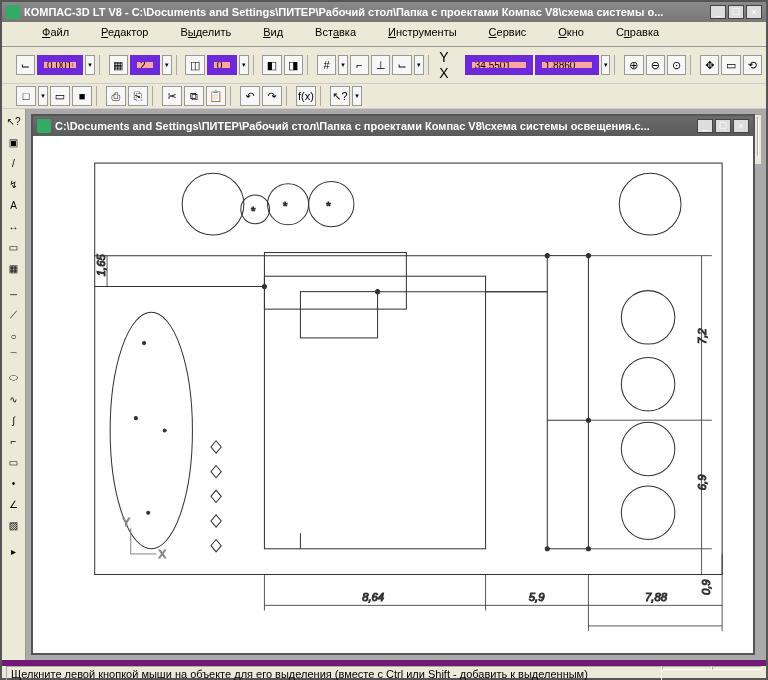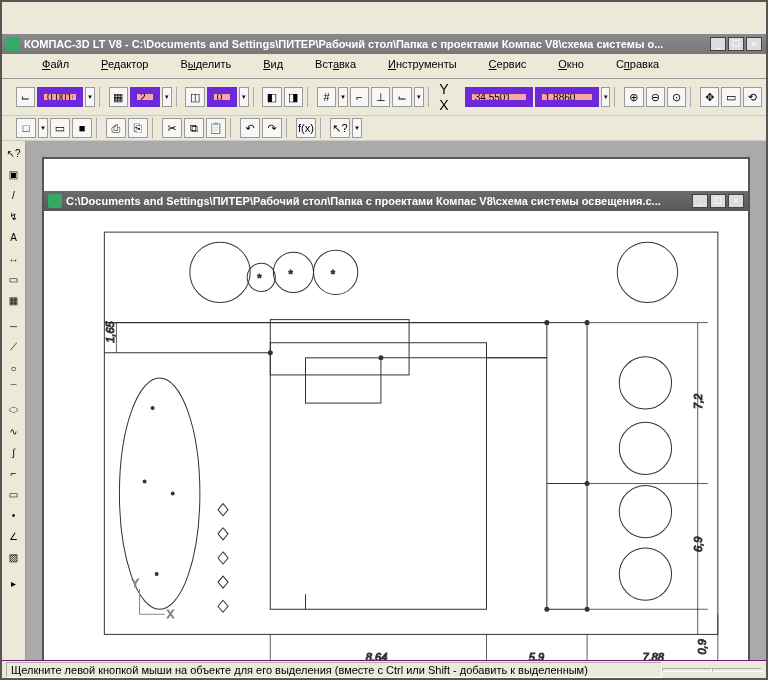--- a/index.html
+++ b/index.html
@@ -1,42 +1,42 @@
 <!DOCTYPE html>
 <html><head>
 <meta charset="utf-8">
 <style>
   * { box-sizing: border-box; margin: 0; padding: 0; font-family: Tahoma, sans-serif; font-size: 11px; }
   body { background: #fff; width: 768px; height: 680px; overflow: hidden; }
   .window { border: 2px solid #555; background: #ece9d8; height: 680px; display: flex; flex-direction: column; }
-  .titlebar { background: linear-gradient(#8a8a8a,#777); color: #fff; height: 20px; display: flex; align-items: center; padding: 0 4px; margin-top: 32px; }
+  .titlebar { background: linear-gradient(#8a8a8a,#777); color: #fff; height: 20px; display: flex; align-items: center; padding: 0 4px; }
   .titlebar .icon { width: 14px; height: 14px; background: #3a6; border-radius: 2px; margin-right: 4px; }
   .titlebar .title { flex: 1; font-weight: bold; font-size: 11px; white-space: nowrap; overflow: hidden; text-overflow: ellipsis; }
   .winbtns { display: flex; gap: 2px; }
   .winbtn { width: 16px; height: 14px; border: 1px solid #444; background: #ddd; display: flex; align-items: center; justify-content: center; font-size: 9px; cursor: pointer; }
   .menubar { display: flex; gap: 20px; padding: 2px 6px; background: #ece9d8; border-bottom: 1px solid #999; }
   .menuitem { padding: 2px 6px; cursor: pointer; }
   .menuitem u { text-decoration: underline; }
   .toolbar { display: flex; align-items: center; padding: 2px 4px; gap: 2px; background: #ece9d8; border-bottom: 1px solid #ccc; flex-wrap: nowrap; }
   .tbtn { width: 20px; height: 20px; border: 1px solid #999; background: #f7f7f7; display: flex; align-items: center; justify-content: center; cursor: pointer; font-size: 11px; }
   .tbtn.small { width: 10px; font-size: 7px; }
   .tinput { height: 20px; border: 7px solid #6d28d9; background: #fca5a5; padding: 0 3px; font-size: 10px; }
   .sep { width: 6px; height: 20px; border-left: 1px solid #aaa; margin: 0 2px; }
   .gripper { width: 6px; height: 20px; margin-right: 2px; }
   .lbl { font-size: 14px; padding: 0 2px; }
   .workspace { flex: 1; display: flex; overflow: hidden; }
   .sidebar { width: 24px; background: #ece9d8; border-right: 1px solid #999; display: flex; flex-direction: column; padding: 2px 0; gap: 1px; }
   .sidebar .tbtn { width: 20px; height: 20px; margin: 0 auto; font-size: 10px; border-color: transparent; background: transparent; }
-  .docarea { flex: 1; background: #aaa; padding: 16px; display: flex; flex-direction: column; }
+  .docarea { flex: 1; background: #aaa; padding: 5px; display: flex; flex-direction: row; }
   .docwin { flex: 1; border: 2px solid #555; background: #fff; display: flex; flex-direction: column; }
   .docwin .titlebar { background: linear-gradient(#6b6b6b,#5a5a5a); }
   .canvas { flex: 1; background: #fff; position: relative; overflow: hidden; }
   .statusarea { height: 50px; background: #ece9d8; border-top: 1px solid #999; padding: 2px; }
   .statusbox { height: 40px; border: 1px inset #fff; background: #fff; }
-  .statusbar { height: 18px; border-top: 1px solid #701a75; background: #ece9d8; display: flex; align-items: center; padding: 0 4px; font-size: 10px; }
+  .statusbar { height: 18px; border-top: 6px solid #701a75; background: #ece9d8; display: flex; align-items: flex-start; padding: 0 4px; font-size: 10px; }
   .statusbar .cell { border: 1px inset #fff; padding: 1px 4px; flex: 1; white-space: nowrap; overflow: hidden; }
   .statusbar .cell.sm { flex: 0 0 50px; }
   svg { width: 100%; height: 100%; }
 </style>
 </head>
 <body>
 
 <div class="window">
 
   <div class="titlebar">

